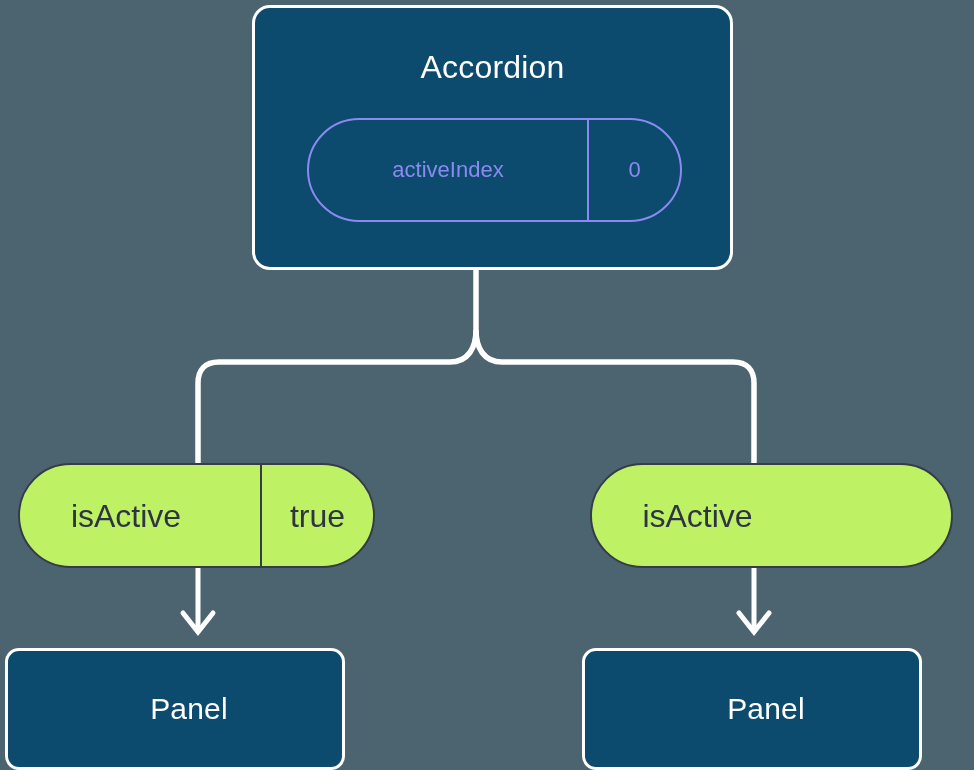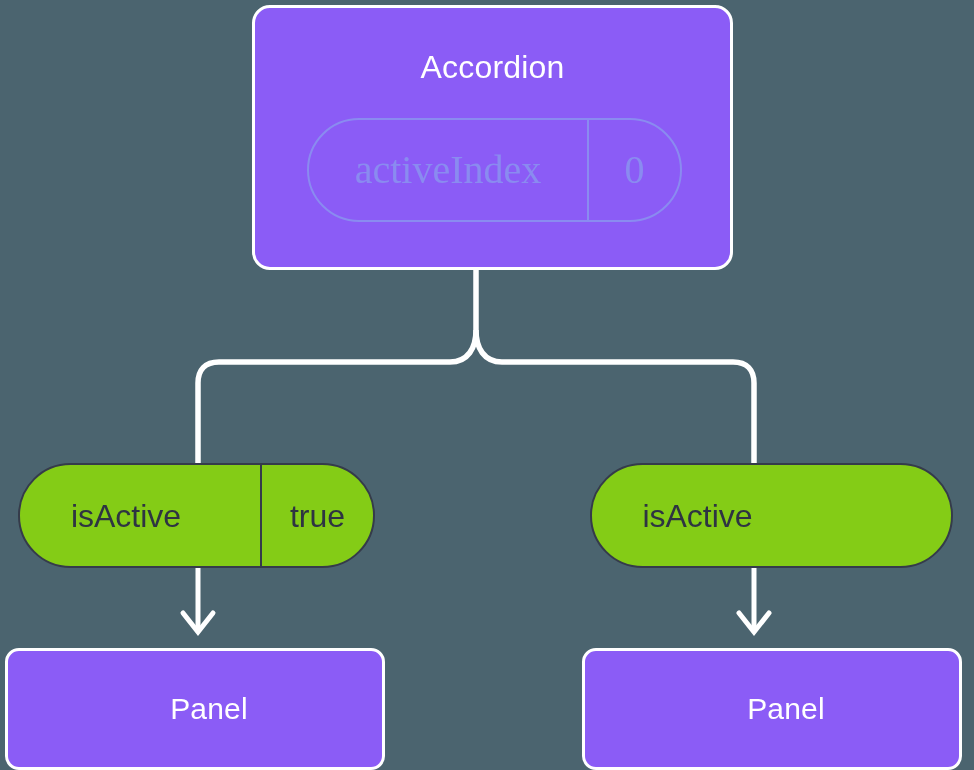--- a/index.html
+++ b/index.html
@@ -25,21 +25,21 @@
     top: 0;
     width: 974px;
     height: 770px;
     pointer-events: none;
   }
 
   
   .node-box {
     position: absolute;
     box-sizing: border-box;
-    background: #8b5cf6;
+    background: #0c4a6e;
     border: 3px solid #ffffff;
     border-radius: 16px;
     display: flex;
     align-items: flex-start;
     justify-content: center;
   }
 
   .accordion-box {
     left: 252px;
     top: 5px;
@@ -51,21 +51,21 @@
   .node-title {
     color: #ffffff;
     font-size: 32px;
     font-weight: 400;
     letter-spacing: 0.2px;
     line-height: 1;
     margin-top: 43px;
   }
 
   .panel-box {
-    width: 380px;
+    width: 340px;
     height: 122px;
     top: 648px;
     align-items: center;
     border-radius: 14px;
     padding-left: 28px;
   }
   .panel-left  { left: 5px; }
   .panel-right { left: 582px; }
 
   .panel-title {
@@ -98,36 +98,35 @@
   .pill-outline {
     left: 307px;
     top: 118px;
     width: 375px;
     height: 104px;
     border: 2px solid #8a8bf0;
     background: transparent;
   }
   .pill-outline .cell {
     color: #8a8bf0;
-    font-size: 40px;
-    font-family: Liberation Serif, serif;
+    font-size: 22px;
   }
   .pill-outline .cell-key {
     width: 278px;
     border-right: 2px solid #8a8bf0;
   }
   .pill-outline .cell-val {
     flex: 1;
   }
 
   
   .pill-filled {
     top: 463px;
     height: 105px;
-    background: #84cc16;
+    background: #bef264;
     border: 2.5px solid #353b4a;
   }
   .pill-filled .cell {
     color: #2e3442;
     font-size: 32px;
   }
   .pill-filled .cell-val {
     flex: 1;
     border-left: 2.5px solid #353b4a;
     margin-left: 28px;

